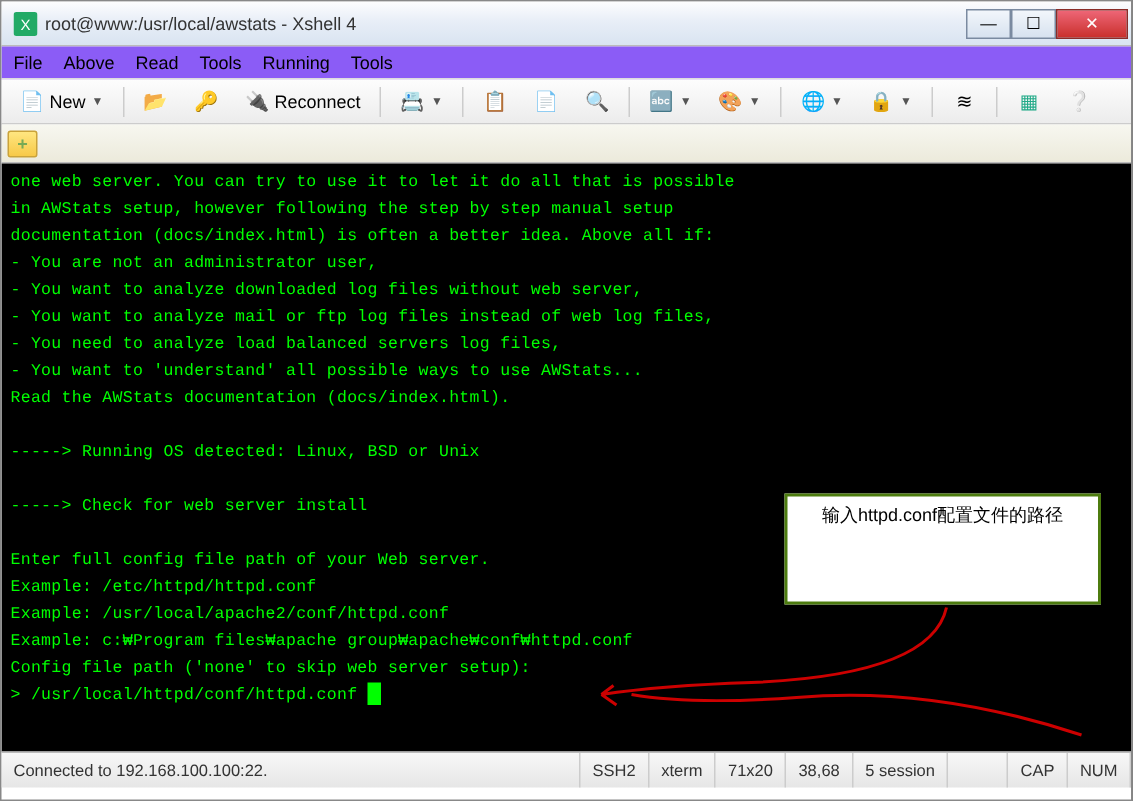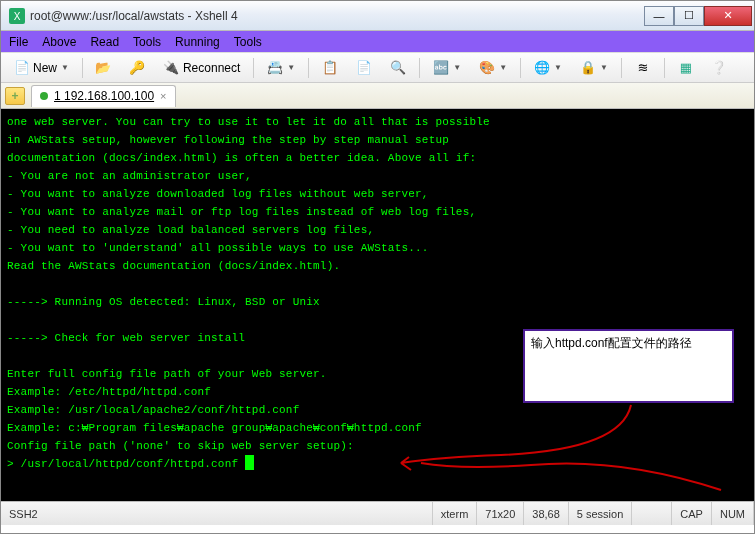--- a/index.html
+++ b/index.html
@@ -21,21 +21,21 @@
 .addtab { width: 20px; height: 18px; background: linear-gradient(#ffe680,#f7c948); border: 1px solid #caa33a; border-radius: 2px; display: flex; align-items: center; justify-content: center; font-weight: bold; color: #7a5; cursor: pointer; }
 .tab { height: 22px; padding: 0 8px; display: flex; align-items: center; gap: 6px; background: #fff; border: 1px solid #bbb; border-bottom: none; border-radius: 3px 3px 0 0; cursor: pointer; }
 .tab .dot { width: 8px; height: 8px; background: #3a3; border-radius: 50%; }
 .tab .label { text-decoration: underline; }
 .tab .x { color: #888; font-size: 11px; }
 .terminal { background: #000; color: #0f0; font-family: "Courier New", monospace; font-size: 11px; line-height: 18px; padding: 4px 6px; height: 392px; overflow: hidden; white-space: pre; letter-spacing: 0.2px; }
 .terminal .cursor { display: inline-block; width: 9px; height: 15px; background: #0f0; vertical-align: text-bottom; }
 .statusbar { height: 24px; background: linear-gradient(#f7f7f7,#e6e6e6); border-top: 1px solid #bbb; display: flex; align-items: center; font-size: 11px; color: #333; }
 .statusbar .cell { padding: 0 8px; border-right: 1px solid #ccc; height: 100%; display: flex; align-items: center; }
 .statusbar .cell:first-child { flex: 1; }
-.annotation { position: absolute; top: 328px; left: 522px; width: 211px; height: 74px; background: #fff; border: 2px solid #4c1d95; padding: 4px 6px; font-family: SimSun, sans-serif; font-size: 12px; color: #000; }
+.annotation { position: absolute; top: 328px; left: 522px; width: 211px; height: 74px; background: #fff; border: 2px solid #4d7c0f; padding: 4px 23px; font-family: SimSun, sans-serif; font-size: 12px; color: #000; }
 .arrow-svg { position: absolute; left: 380px; top: 394px; pointer-events: none; }
 </style>
 </head>
 <body>
 
 <div class="titlebar">
   <span class="icon">
     <svg width="16" height="16">
         <rect width="16" height="16" fill="#2a6" rx="2"></rect>
         <text x="8" y="12" text-anchor="middle" fill="#fff" font-size="10">X</text>
@@ -116,25 +116,20 @@
   <div class="tbtn">
       <span class="glyph" style="color:#2a8">▦</span>
     </div>
   <div class="tbtn">
       <span class="glyph" style="color:#36c">❔</span>
     </div>
 </div>
 
 <div class="tabbar">
   <div class="addtab">+</div>
-  <div class="tab">
-    <span class="dot"></span>
-    <span class="label">1 192.168.100.100</span>
-    <span class="x">×</span>
-  </div>
 </div>
 
 <div class="terminal" id="terminal">one web server. You can try to use it to let it do all that is possible
 in AWStats setup, however following the step by step manual setup
 documentation (docs/index.html) is often a better idea. Above all if:
 - You are not an administrator user,
 - You want to analyze downloaded log files without web server,
 - You want to analyze mail or ftp log files instead of web log files,
 - You need to analyze load balanced servers log files,
 - You want to 'understand' all possible ways to use AWStats...
@@ -145,20 +140,21 @@
 -----&gt; Check for web server install
 
 Enter full config file path of your Web server.
 Example: /etc/httpd/httpd.conf
 Example: /usr/local/apache2/conf/httpd.conf
 Example: c:₩Program files₩apache group₩apache₩conf₩httpd.conf
 Config file path ('none' to skip web server setup):
 &gt; /usr/local/httpd/conf/httpd.conf <span class="cursor"></span></div>
 
 <div class="statusbar">
+  <div class="cell">Connected to 192.168.100.100:22.</div>
   <div class="cell">SSH2</div>
   <div class="cell">xterm</div>
   <div class="cell">71x20</div>
   <div class="cell">38,68</div>
   <div class="cell">5 session</div>
   <div class="cell" style="flex:0 0 40px"></div>
   <div class="cell">CAP</div>
   <div class="cell">NUM</div>
 </div>
 

